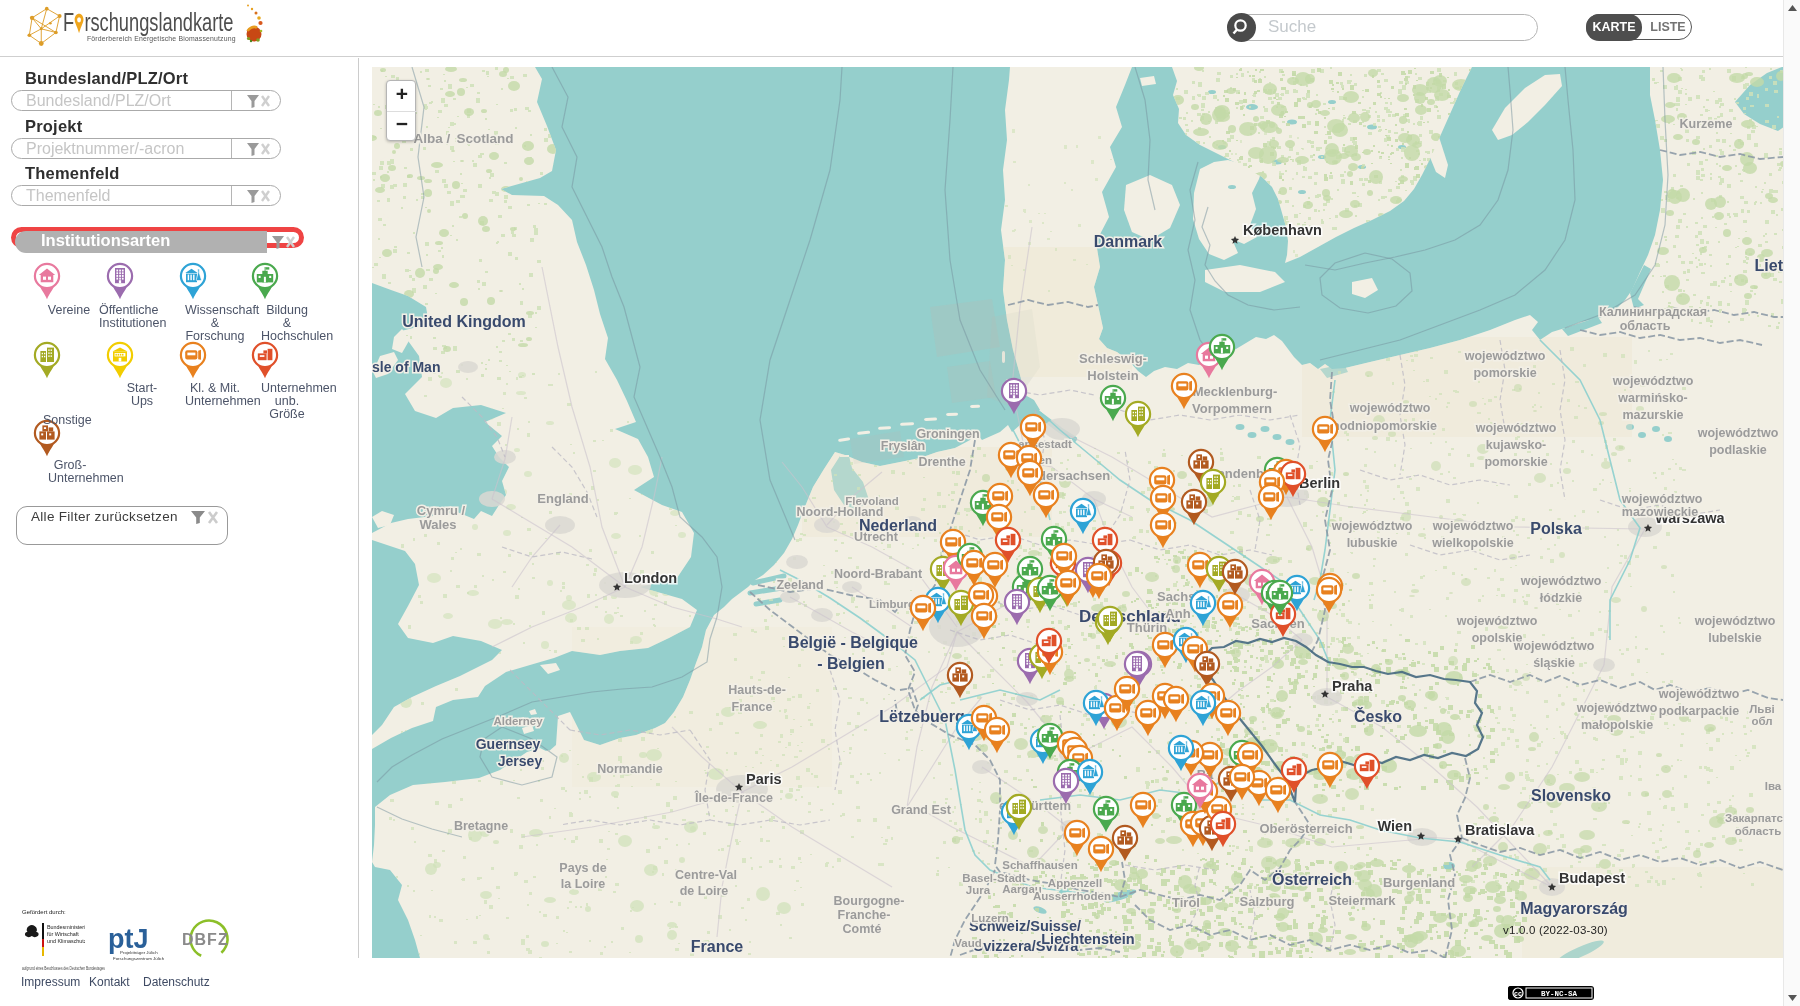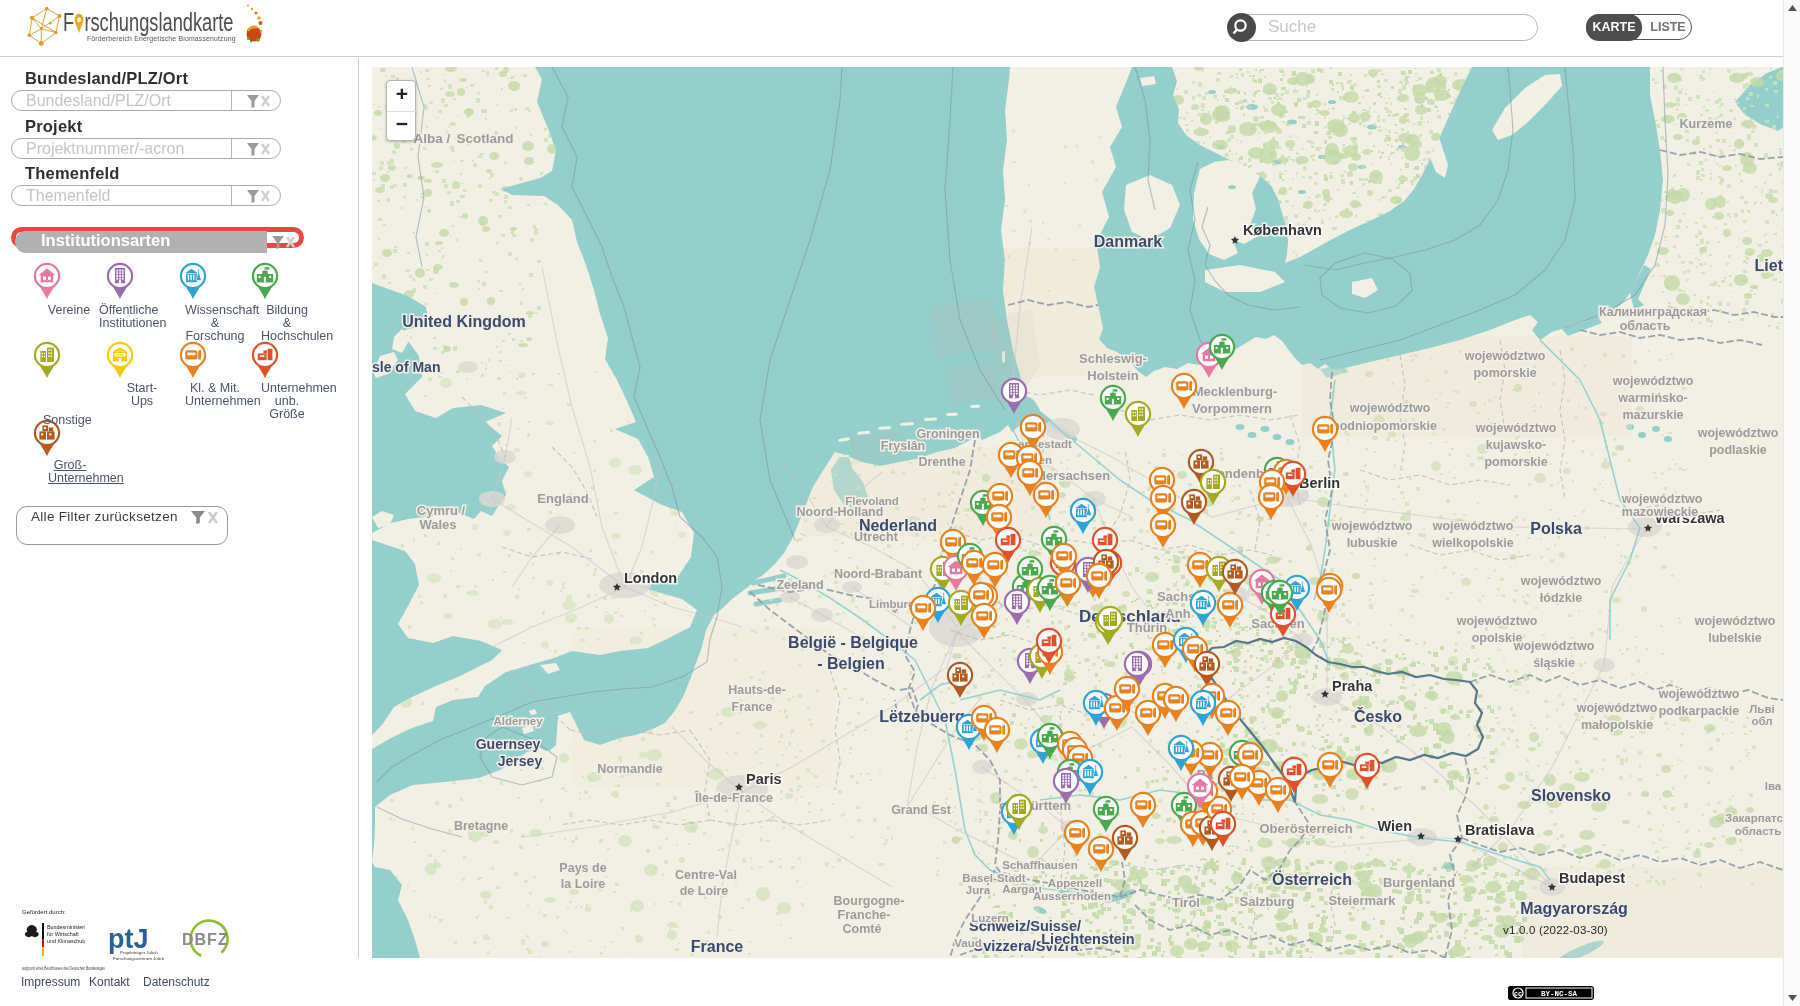--- a/index.html
+++ b/index.html
@@ -285,21 +285,21 @@
       </svg>
 
     <div class="iconlabel" style="left:-1px; top:246px; width:96px;">Vereine</div>
     <div class="iconlabel" style="left:55px; top:246px; width:96px;">Öffentliche<br>Institutionen</div>
     <div class="iconlabel" style="left:141px; top:246px; width:104px;">Wissenschaft &amp;<br>Forschung</div>
     <div class="iconlabel" style="left:217px; top:246px; width:96px;">Bildung &amp;<br>Hochschulen</div>
     <div class="iconlabel" style="left:-1px; top:324px; width:89px;margin-top:32px;">Sonstige</div>
     <div class="iconlabel" style="left:72px; top:324px; width:96px;">Start-Ups</div>
     <div class="iconlabel" style="left:141px; top:324px; width:104px;">Kl. &amp; Mit.<br>Unternehmen</div>
     <div class="iconlabel" style="left:217px; top:324px; width:96px;">Unternehmen<br>unb. Größe</div>
-    <div class="iconlabel" style="left:4px; top:401px; width:88px;text-decoration:underline;">Groß-<br>Unternehmen</div>
+    <div class="iconlabel" style="left:4px; top:401px; width:88px;">Groß-<br>Unternehmen</div>
 
     <div id="resetbtn">
         <span>Alle Filter zurücksetzen</span>
       <svg class="funnel" style="left:172px;top:3px;position:absolute;" width="40" height="15" viewBox="0 0 40 15">
           <path d="M2 1 L16 1 L10.8 7.5 L10.8 13 L7.2 14 L7.2 7.5 Z" fill="#8a8a8a"></path>
           <path d="M20 2 L28 13 M28 2 L20 13" stroke="#cccccc" stroke-width="2.6"></path>
         </svg>
     </div>
 
     <div id="sbfoot">

